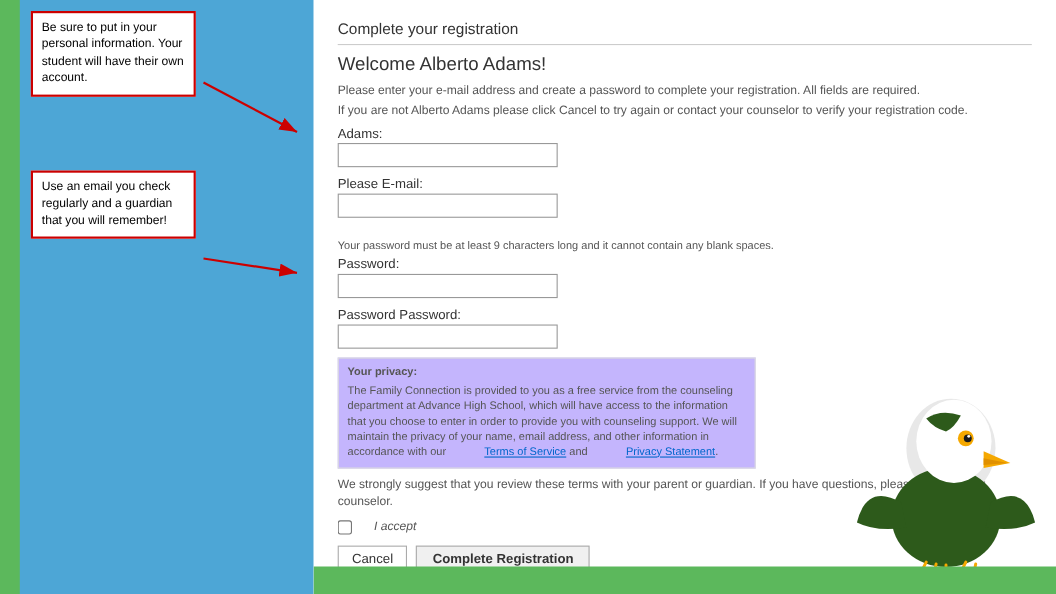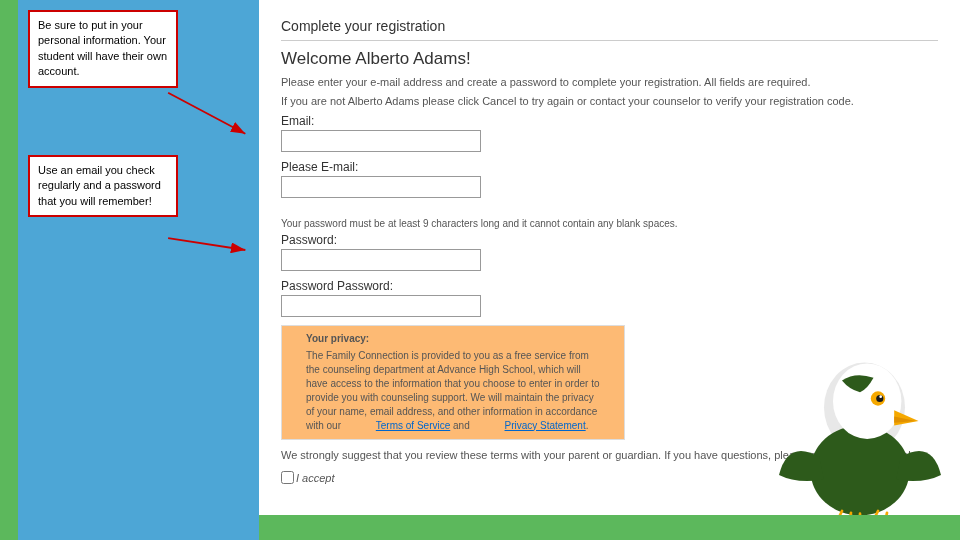--- a/index.html
+++ b/index.html
@@ -8,21 +8,21 @@
       height: 540px;
       overflow: hidden;
       font-family: Arial, sans-serif;
       font-size: 12px;
       background: #4da6d6;
       display: flex;
     }
 
     
     .left-panel {
-      width: 259px;
+      width: 285px;
       height: 540px;
       background: #4da6d6;
       position: relative;
       flex-shrink: 0;
       padding-left: 36px;
     }
 
     
     .green-strip {
       position: absolute;
@@ -123,47 +123,47 @@
     }
 
     .hint-text {
       font-size: 10px;
       color: #555;
       margin-top: 20px;
       margin-bottom: 4px;
     }
 
     .privacy-section {
-      background: #fdba74;
+      background: #c4b5fd;
       border: 1px solid #ddd;
-      padding: 6px 24px;
+      padding: 6px 8px;
       font-size: 10px;
       color: #555;
       line-height: 1.4;
       margin: 8px 0;
-      width: 344px;
+      width: 380px;
     }
 
     .privacy-section a {
       color: #0066cc;
       text-decoration: underline;
       margin-left: 32px;
     }
 
     .review-text {
       font-size: 11px;
       color: #555;
       margin-bottom: 8px;
       line-height: 1.4;
     }
 
     .accept-row {
       display: flex;
       align-items: center;
-      gap: 2px;
+      gap: 20px;
       margin-bottom: 10px;
     }
 
     .accept-label {
       font-size: 11px;
       color: #555;
       font-style: italic;
     }
 
     .button-row {
@@ -219,21 +219,21 @@
 <body>
 
 <div class="left-panel">
   <div class="green-strip"></div>
 
   <div class="annotation-box-1">
     <span>Be sure to put in your personal information. Your student will have their own account.</span>
   </div>
 
   <div class="annotation-box-2">
-    <span>Use an email you check regularly and a password that you will remember!</span>
+    <span>Use an email you check regularly and a guardian that you will remember!</span>
   </div>
 
   <svg class="arrow-overlay" viewBox="0 0 285 540">
 
     <defs>
       <marker id="arrowhead1" markerWidth="8" markerHeight="6" refX="8" refY="3" orient="auto">
         <polygon points="0 0, 8 3, 0 6" fill="#cc0000"></polygon>
       </marker>
       <marker id="arrowhead2" markerWidth="8" markerHeight="6" refX="8" refY="3" orient="auto">
         <polygon points="0 0, 8 3, 0 6" fill="#cc0000"></polygon>
@@ -248,21 +248,21 @@
 
 <div class="right-panel">
 
   <h2 class="form-title">Complete your registration</h2>
 
   <p class="welcome-text">Welcome Alberto Adams!</p>
   <p class="info-text">Please enter your e-mail address and create a password to complete your registration. All fields are required.</p>
   <p class="info-text">If you are not Alberto Adams please click Cancel to try again or contact your counselor to verify your registration code.</p>
 
   <div class="form-group">
-    <label class="form-label">Email:</label>
+    <label class="form-label">Adams:</label>
     <input type="text" class="form-input" style="">
   </div>
 
   <div class="form-group">
     <label class="form-label">Please E-mail:</label>
     <input type="text" class="form-input" style="">
   </div>
 
   <p class="hint-text">Your password must be at least 9 characters long and it cannot contain any blank spaces.</p>
 
@@ -281,20 +281,24 @@
     <p>The Family Connection is provided to you as a free service from the counseling department at Advance High School, which will have access to the information that you choose to enter in order to provide you with counseling support. We will maintain the privacy of your name, email address, and other information in accordance with our <a>Terms of Service</a> and <a>Privacy Statement</a>.</p>
   </div>
 
   <p class="review-text">We strongly suggest that you review these terms with your parent or guardian. If you have questions, please contact your counselor.</p>
 
   <div class="accept-row">
     <input type="checkbox" style="">
     <span class="accept-label">I accept</span>
   </div>
 
+  <div class="button-row">
+    <button class="btn-cancel">Cancel</button>
+    <button class="btn-complete">Complete Registration</button>
+  </div>
 
   <div class="eagle-container">
     <svg class="eagle-svg" viewBox="0 0 200 200" xmlns="http://www.w3.org/2000/svg">
 
       <ellipse cx="105" cy="75" rx="45" ry="50" fill="#e8e8e8"></ellipse>
 
       <ellipse cx="100" cy="145" rx="55" ry="50" fill="#2d5a1b"></ellipse>
 
       <ellipse cx="108" cy="68" rx="38" ry="42" fill="white"></ellipse>
 

